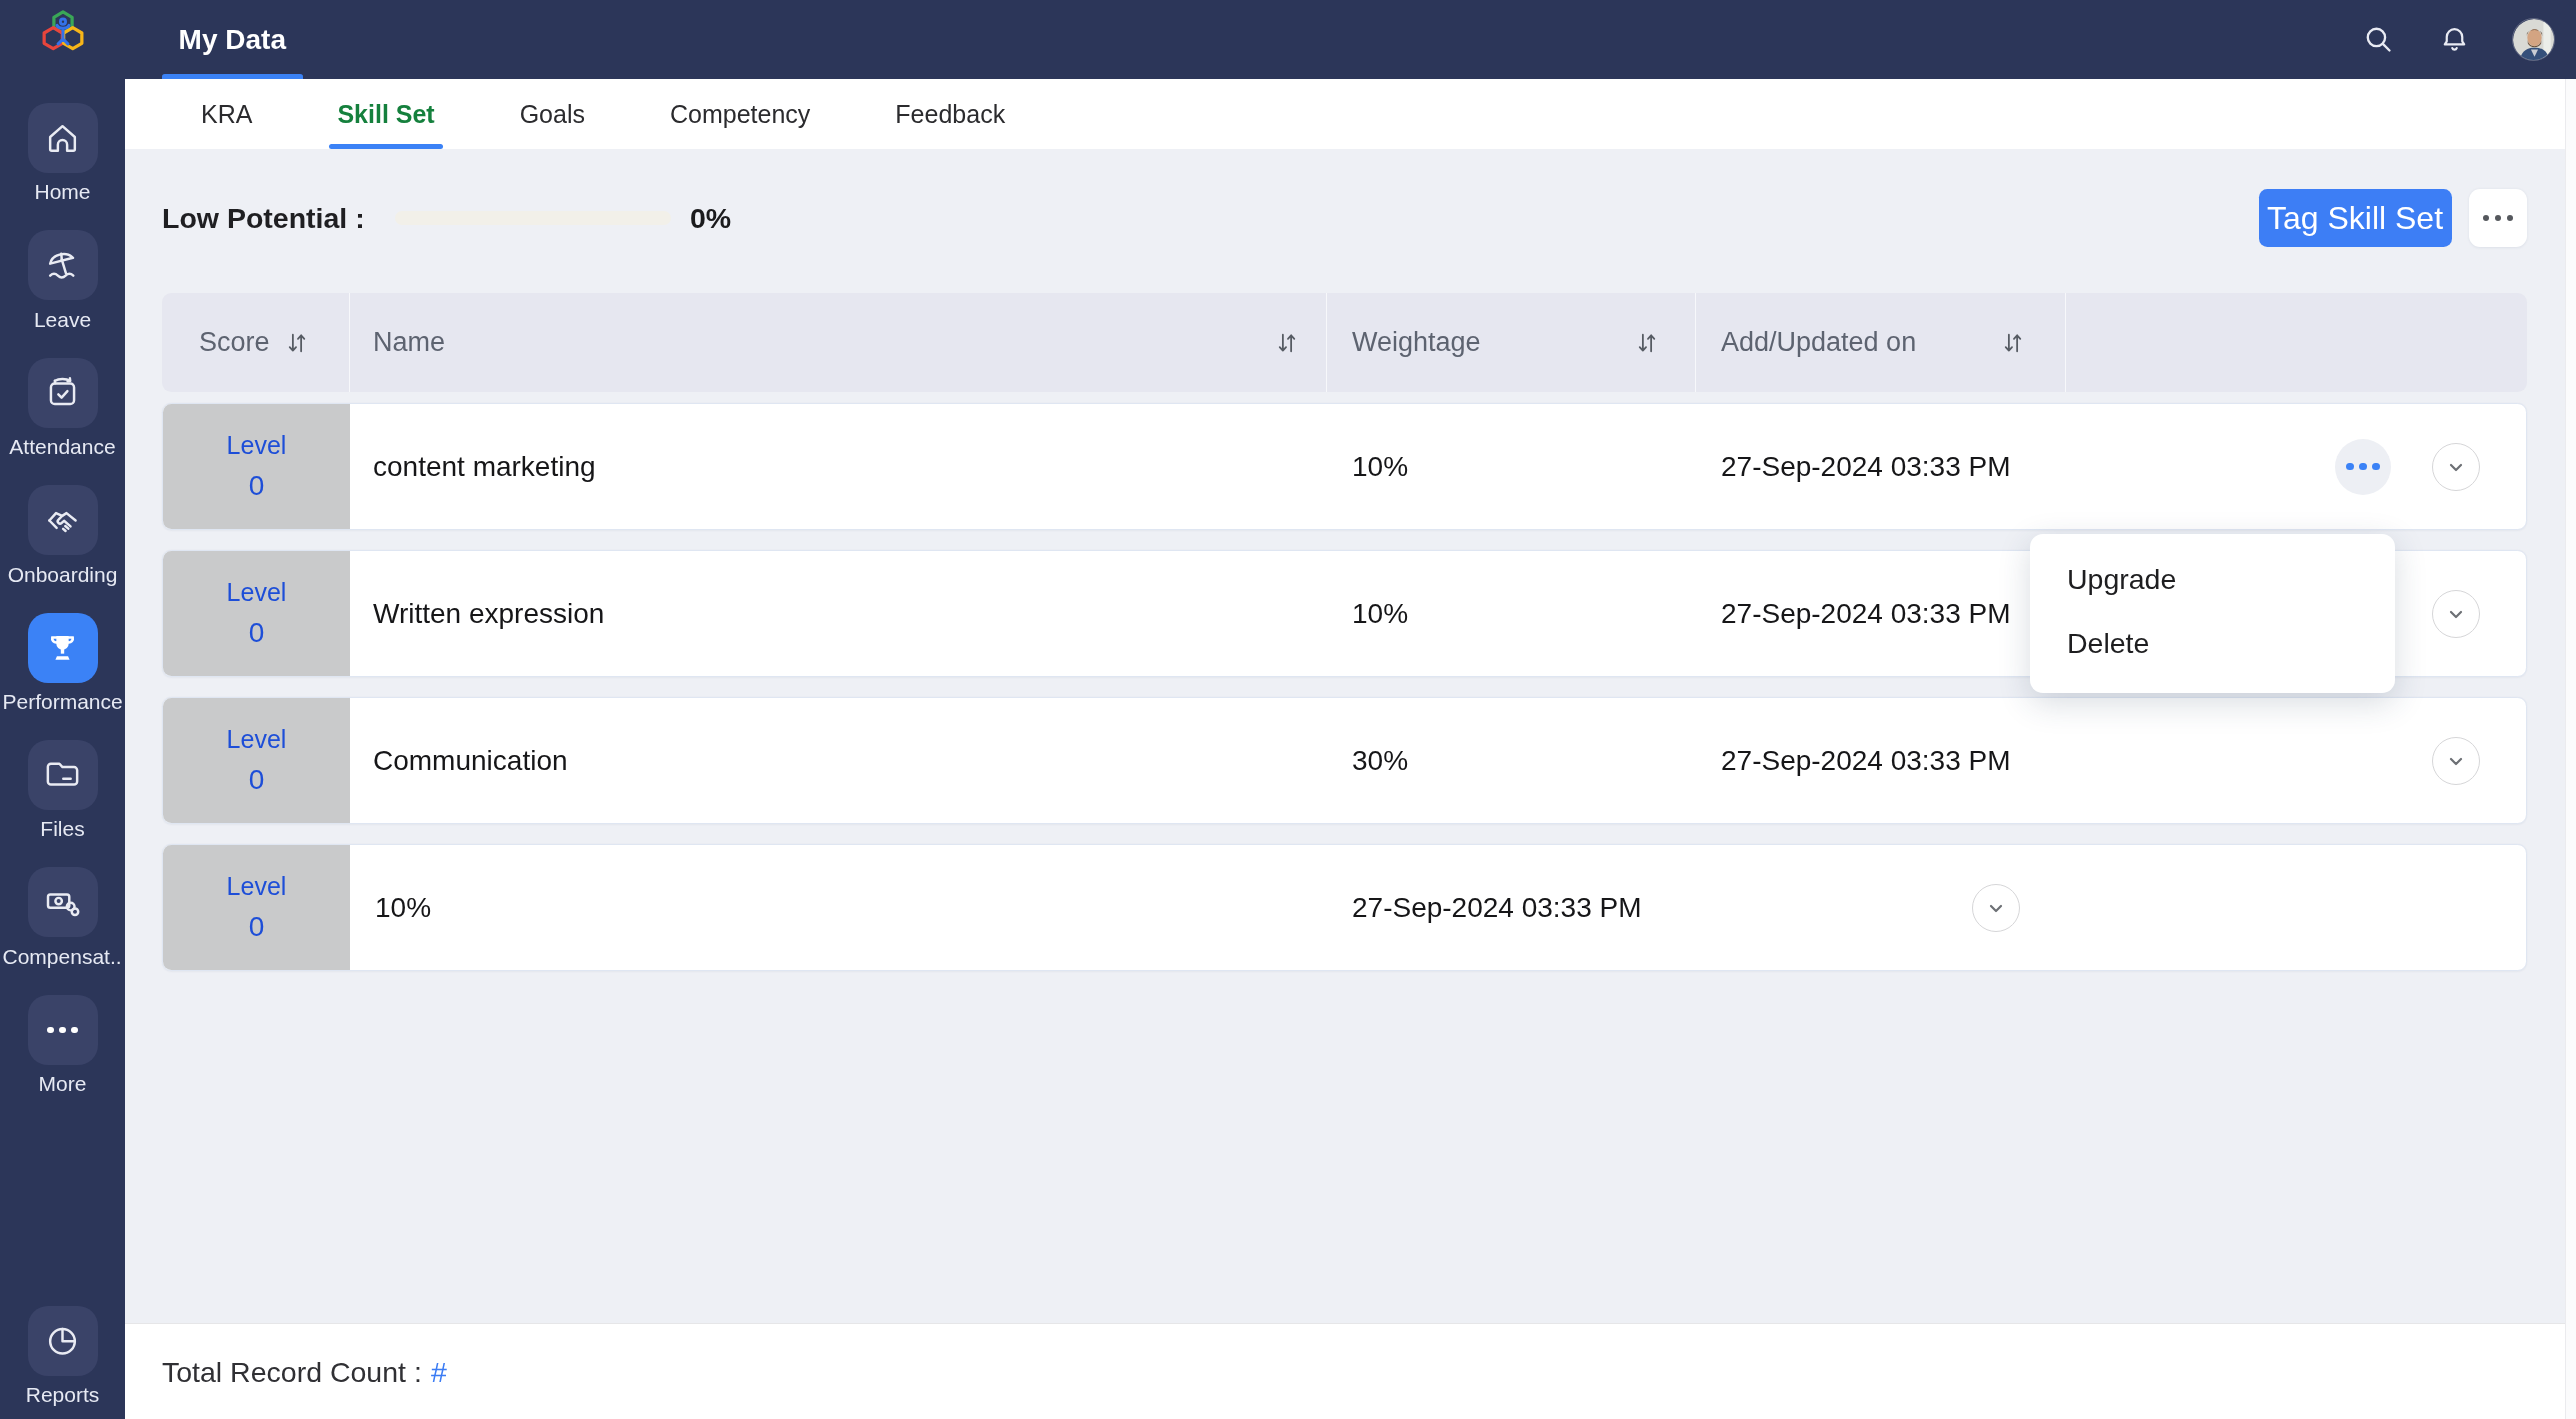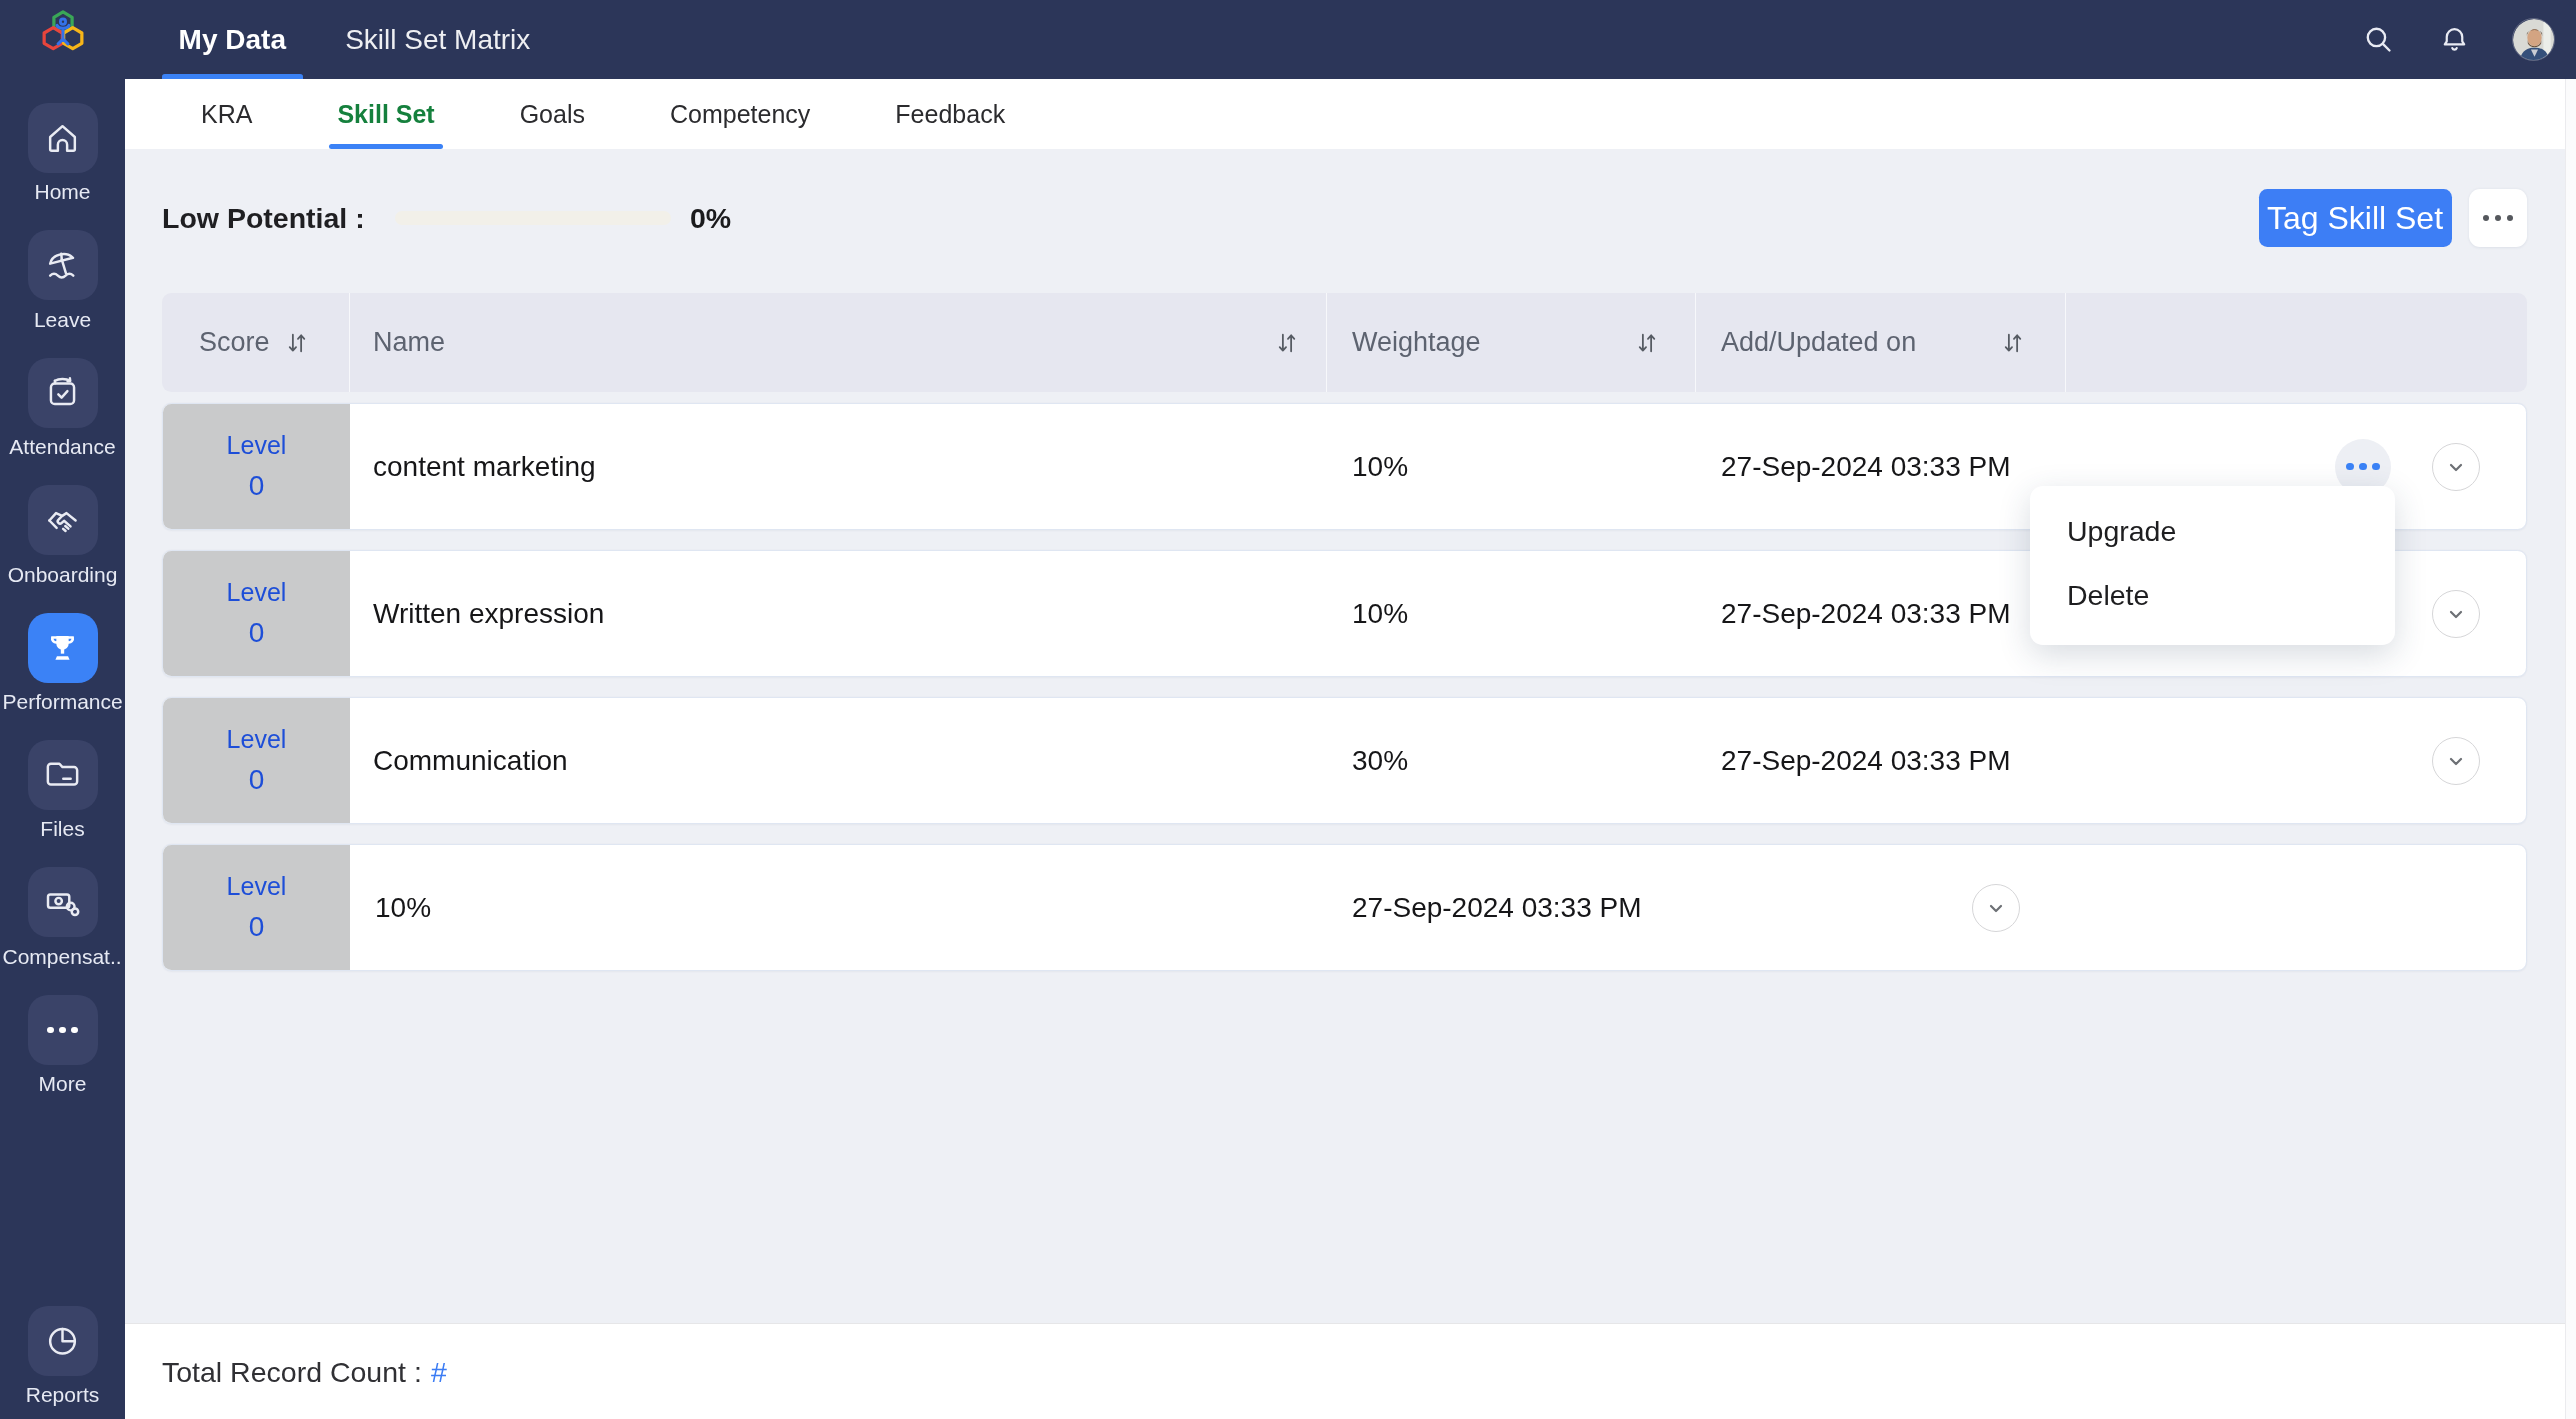--- a/index.html
+++ b/index.html
@@ -65,21 +65,21 @@
   .cell { display:flex; align-items:center; font-size:28px; color:#161618; }
   .cell.c-name { padding-left:23px; font-weight:500; }
   .cell.c-weight { padding-left:25px; font-weight:500; }
   .cell.c-date { padding-left:25px; }
   .cell.actions { justify-content:flex-end; padding-right:46px; gap:41px; }
   .ellipsis-btn { width:56px; height:56px; border:none; border-radius:50%; background:#edeff4; display:flex; align-items:center; justify-content:center; cursor:pointer; }
   .ellipsis-btn .dots i { width:7.4px; height:7.4px; background:#3b82f6; }
   .chev-btn { width:48px; height:48px; border:1.8px solid #d6d6d8; border-radius:50%; background:#fff; display:flex; align-items:center; justify-content:center; cursor:pointer; }
 
   
-  .popup { position:absolute; left:2030px; top:486px; width:365px; height:159px; background:#fff; border-radius:13px;
+  .popup { position:absolute; left:2030px; top:534px; width:365px; height:159px; background:#fff; border-radius:13px;
            box-shadow:0 9.2px 32px rgba(40,60,90,.18); z-index:60; padding-top:13px; }
   .popup-item { height:64px; display:flex; align-items:center; padding-left:37px; font-size:28.5px; color:#1e1e20; cursor:pointer; }
 
   
   .footer { position:absolute; left:125px; right:11px; bottom:0; height:97px; background:#fff; border-top:0.9px solid #e6e6e8;
             display:flex; align-items:center; padding-left:37px; z-index:10; }
   .footer-label { font-size:28.5px; color:#303034; }
   .footer-link { font-size:28.5px; color:#3b7cf4; margin-left:9.2px; cursor:pointer; }
 
   .gutter { position:absolute; right:0; top:79px; bottom:0; width:11px; background:#fbfbfc; border-left:0.9px solid #ebebee; z-index:40; }
@@ -203,23 +203,20 @@
       </div>
       <div class="side-label">Reports</div>
     </div>
   </aside>
 
   <header class="topbar">
     <div class="toptabs">
       <div class="toptab active">
         <span>My Data</span>
         <div class="underline"></div>
-      </div>
-      <div class="toptab">
-        <span>Skill Set Matrix</span>
       </div>
     </div>
     <div class="topbar-right">
       <div class="tb-icon">
         <svg width="33" height="33" viewBox="0 0 24 24" fill="none" stroke="#e9ebf3" stroke-width="1.7" stroke-linecap="round">
           <circle cx="10.5" cy="10.5" r="6.3"></circle>
             <path d="M15.2 15.2 L20 20"></path>
         </svg>
       </div>
       <div class="tb-icon">

